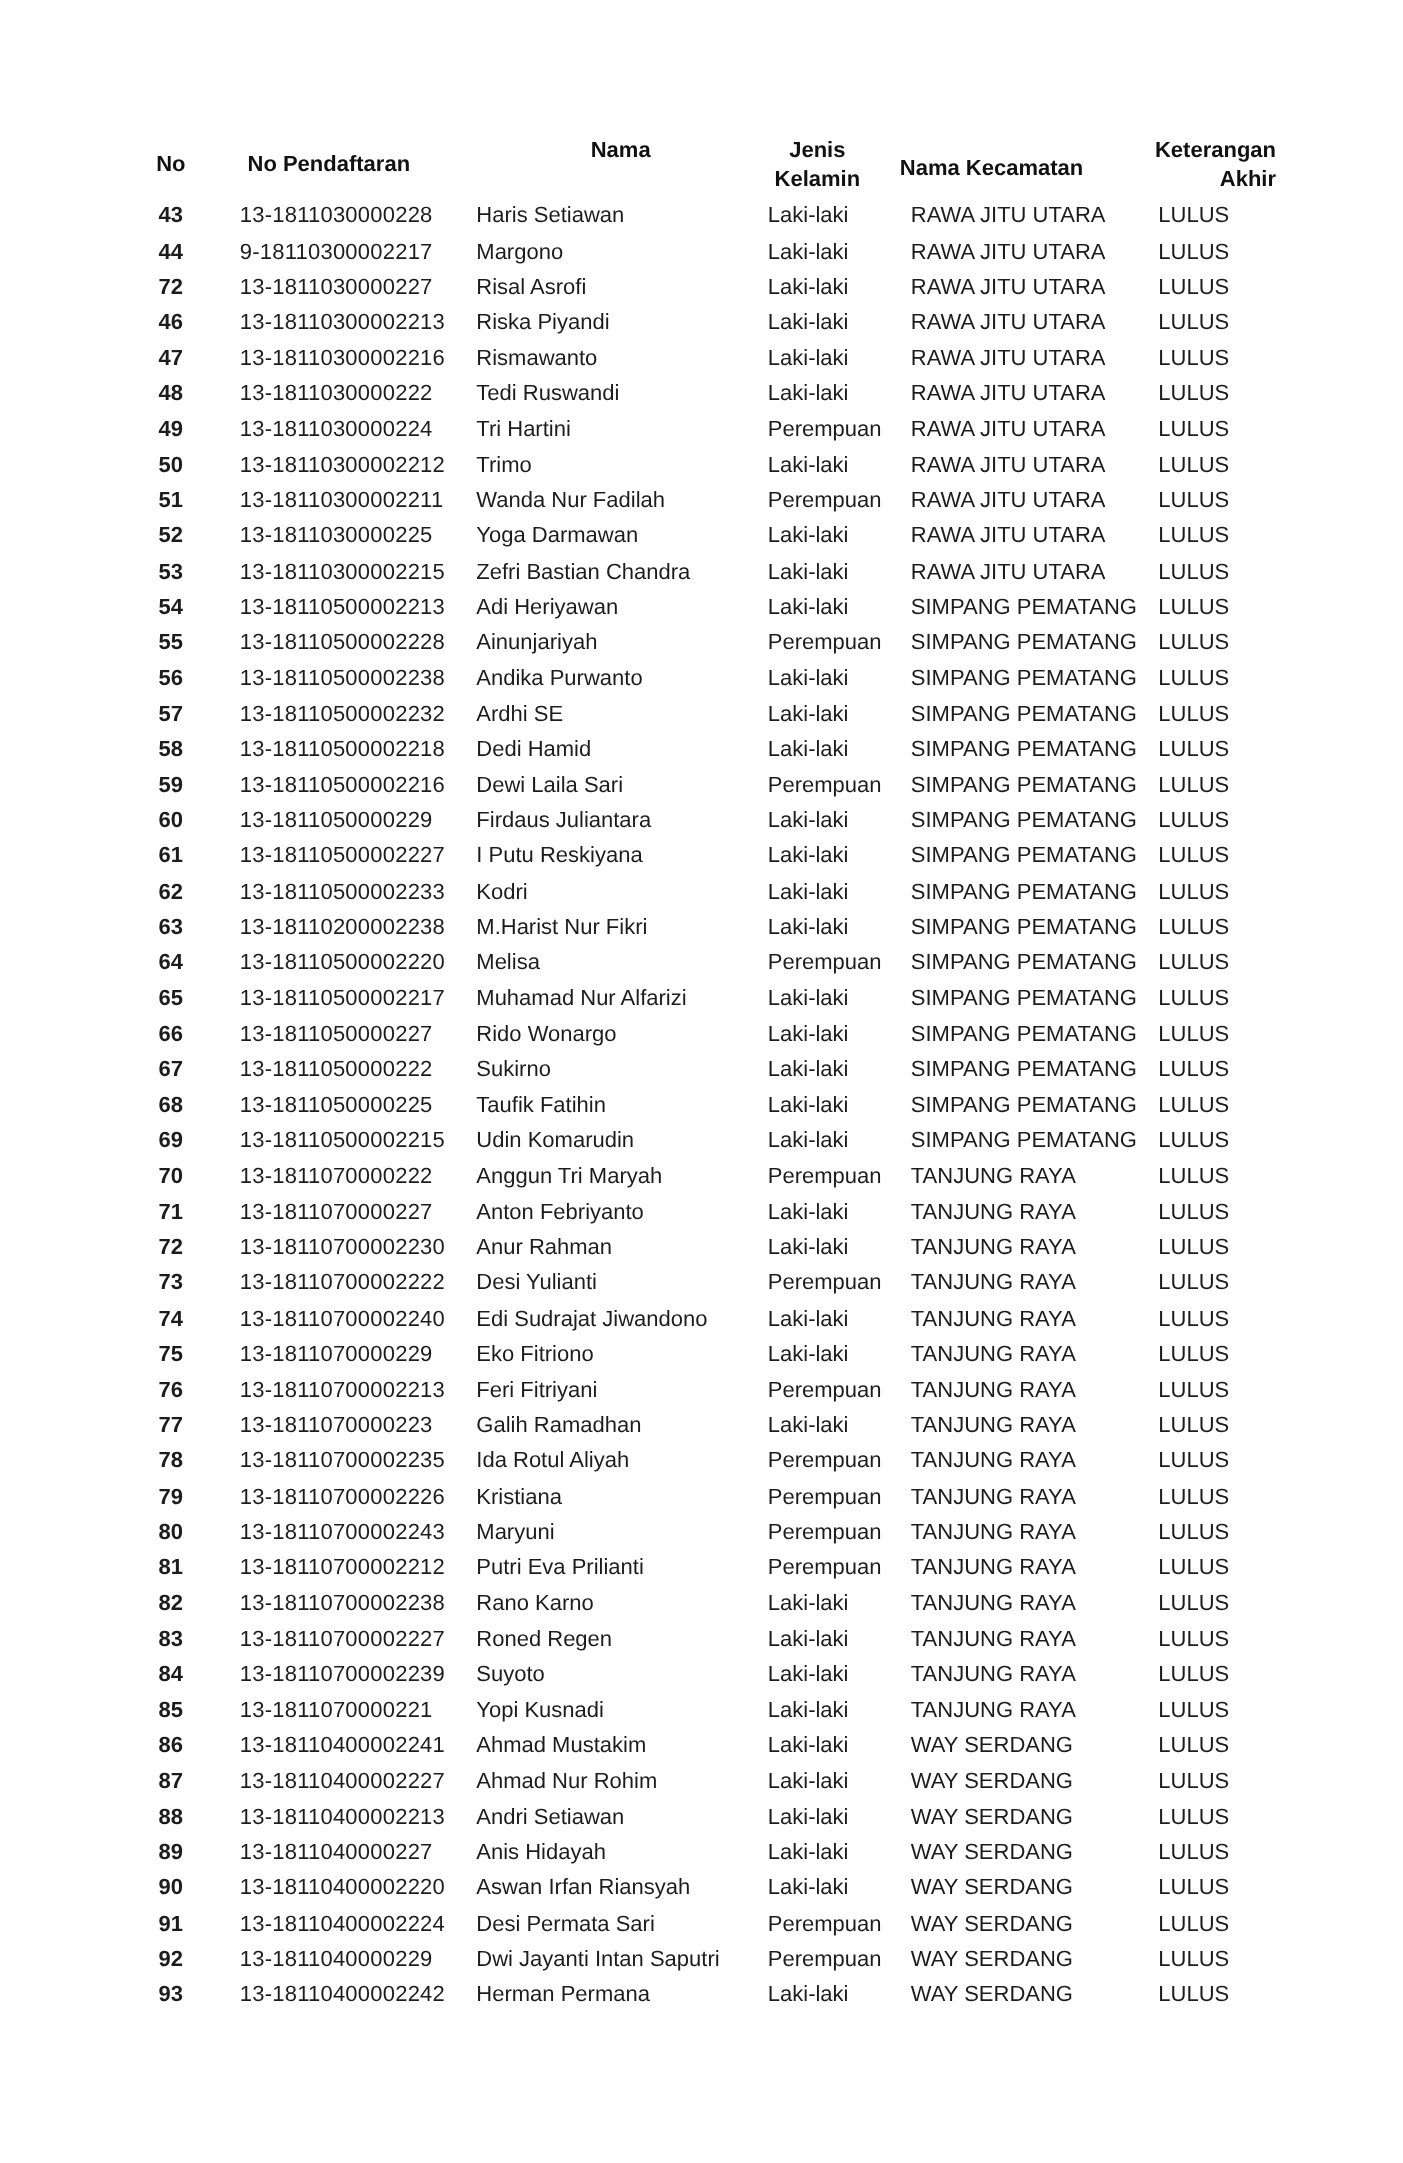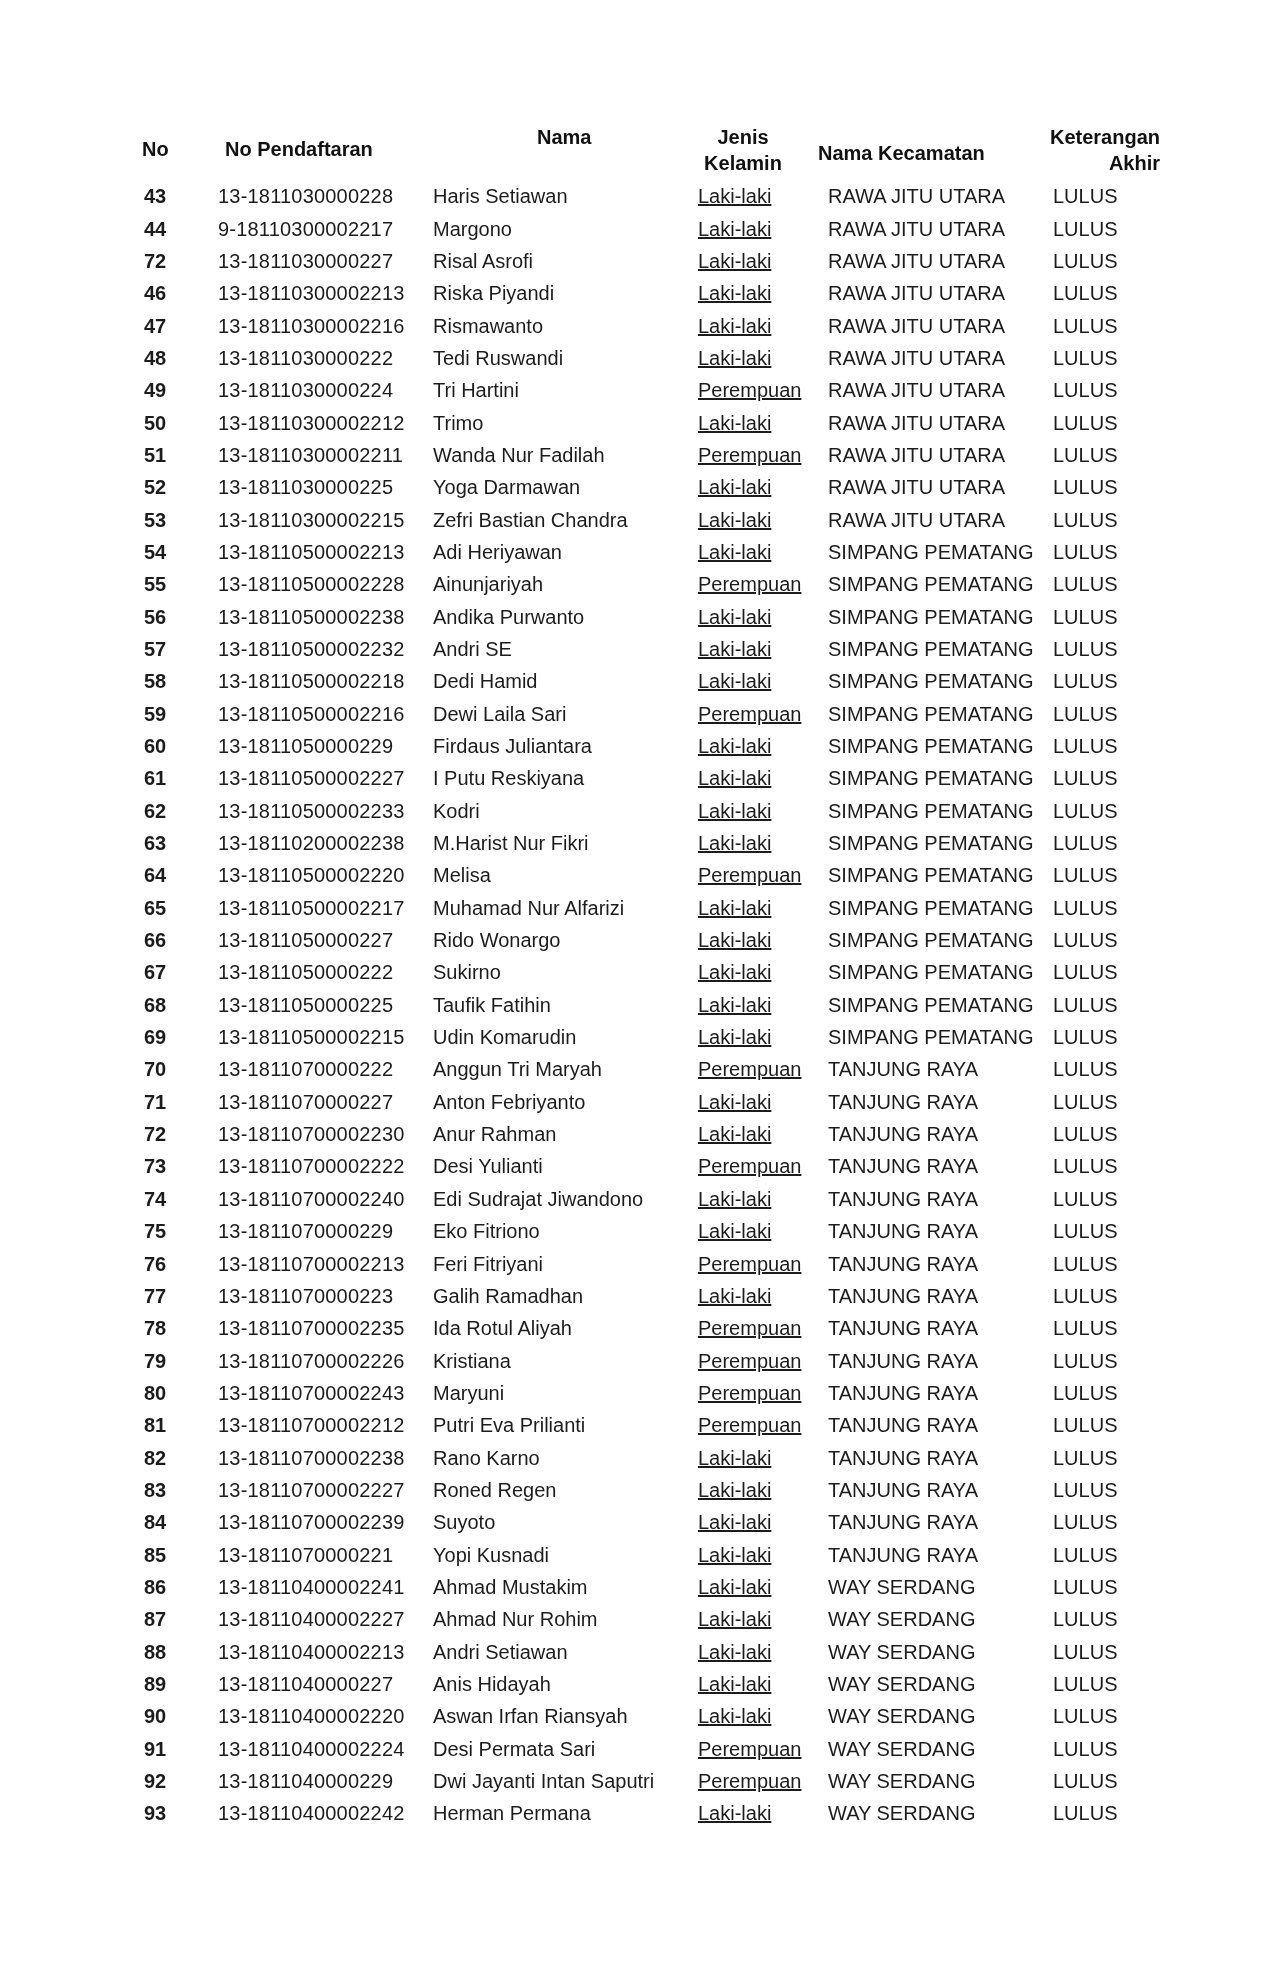--- a/index.html
+++ b/index.html
@@ -6,21 +6,21 @@
   body { width: 1275px; height: 1966px; position: relative; overflow: hidden;
          font-family: "Liberation Sans", "DejaVu Sans", sans-serif; color: #1a1a1a; }
   .page { position: absolute; left: 0; top: 0; width: 1275px; height: 1750px; }
   .hdr { position: absolute; font-weight: bold; font-size: 20px; line-height: 26px; color: #111; }
   .hdr.center { text-align: center; }
   table.list { position: absolute; left: 130px; top: 180px; border-collapse: collapse; }
   table.list td { padding: 0; height: 32.35px; font-size: 20px; line-height: 32px; white-space: nowrap; vertical-align: middle; color: #1c1c1c; }
   td.c-no { width: 74px; font-weight: bold; padding-left: 14px !important; }
   td.c-reg { width: 215px; letter-spacing: 0.2px; }
   td.c-name { width: 265px; }
-  td.c-sex { width: 130px; text-decoration: underline; }
+  td.c-sex { width: 130px; }
   td.c-kec { width: 225px; }
   td.c-ket { width: 120px; }
 </style>
 </head>
 <body>
 
 <div class="page">
 
   <div class="hdr" style="left:142px; top:136px;">No</div>
   <div class="hdr" style="left:225px; top:136px;">No Pendaftaran</div>
@@ -145,21 +145,21 @@
           <td class="c-no">56</td>
           <td class="c-reg">13-18110500002238</td>
           <td class="c-name">Andika Purwanto</td>
           <td class="c-sex">Laki-laki</td>
           <td class="c-kec">SIMPANG PEMATANG</td>
           <td class="c-ket">LULUS</td>
         </tr>
         <tr>
           <td class="c-no">57</td>
           <td class="c-reg">13-18110500002232</td>
-          <td class="c-name">Andri SE</td>
+          <td class="c-name">Ardhi SE</td>
           <td class="c-sex">Laki-laki</td>
           <td class="c-kec">SIMPANG PEMATANG</td>
           <td class="c-ket">LULUS</td>
         </tr>
         <tr>
           <td class="c-no">58</td>
           <td class="c-reg">13-18110500002218</td>
           <td class="c-name">Dedi Hamid</td>
           <td class="c-sex">Laki-laki</td>
           <td class="c-kec">SIMPANG PEMATANG</td>

